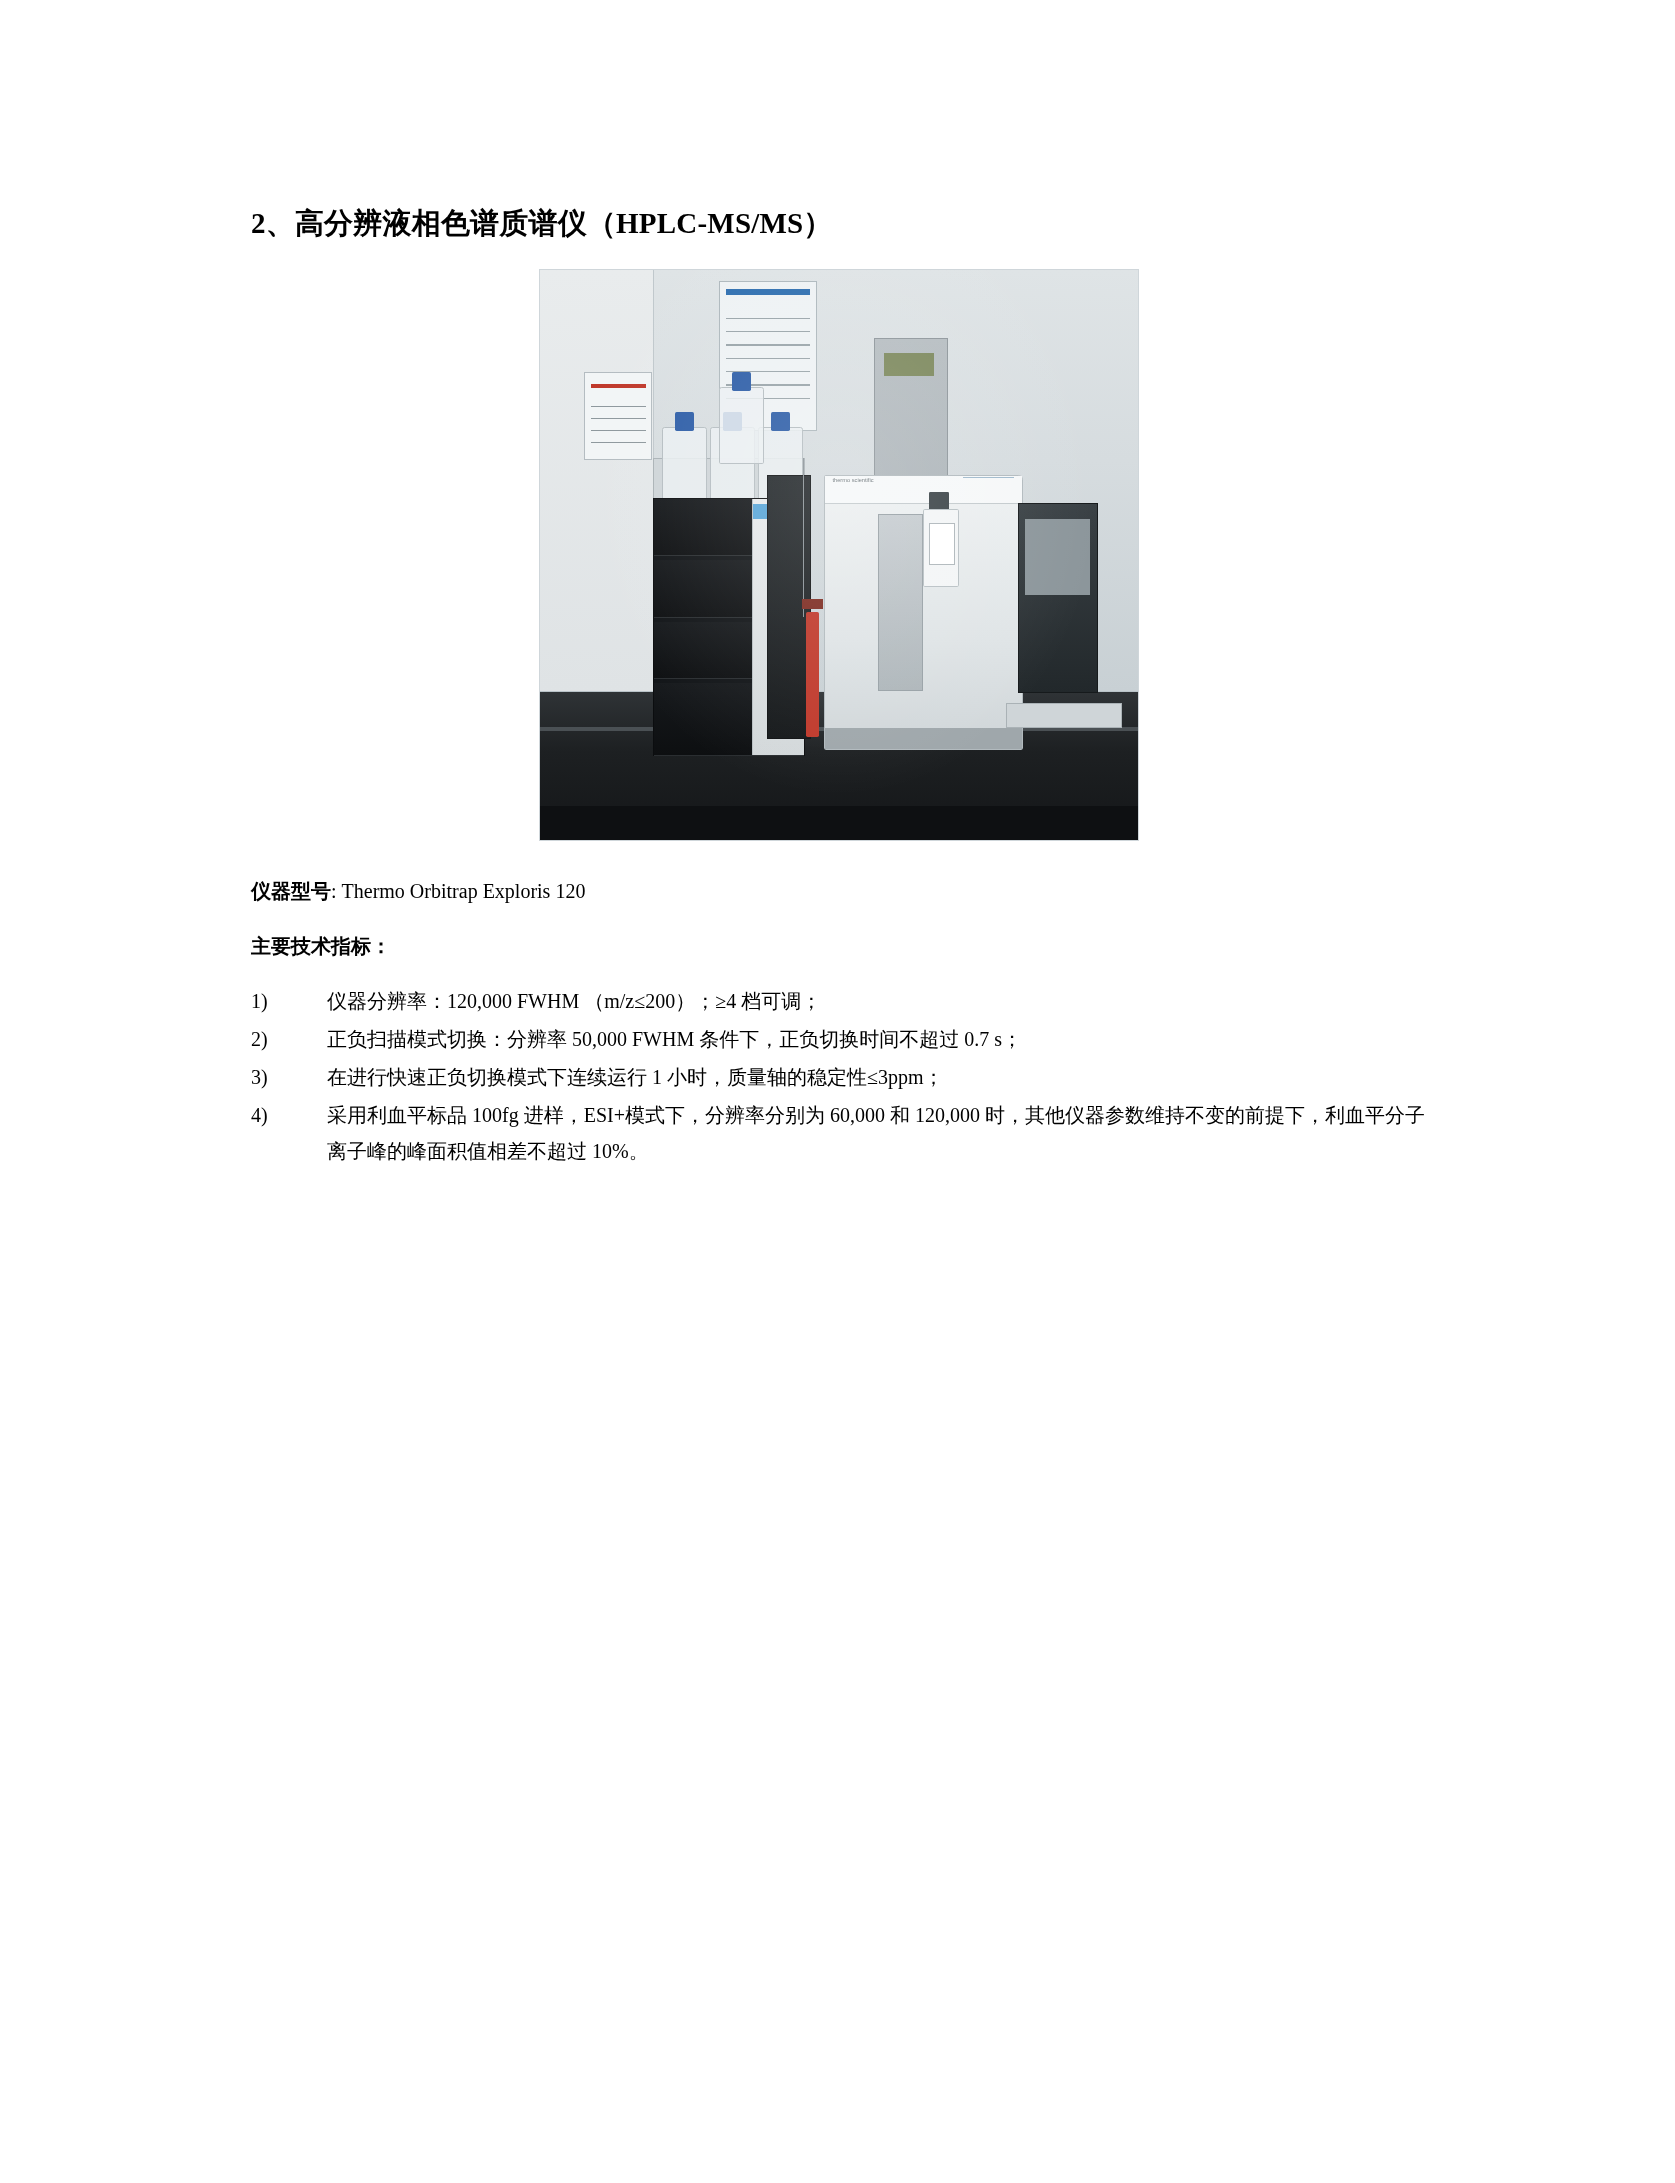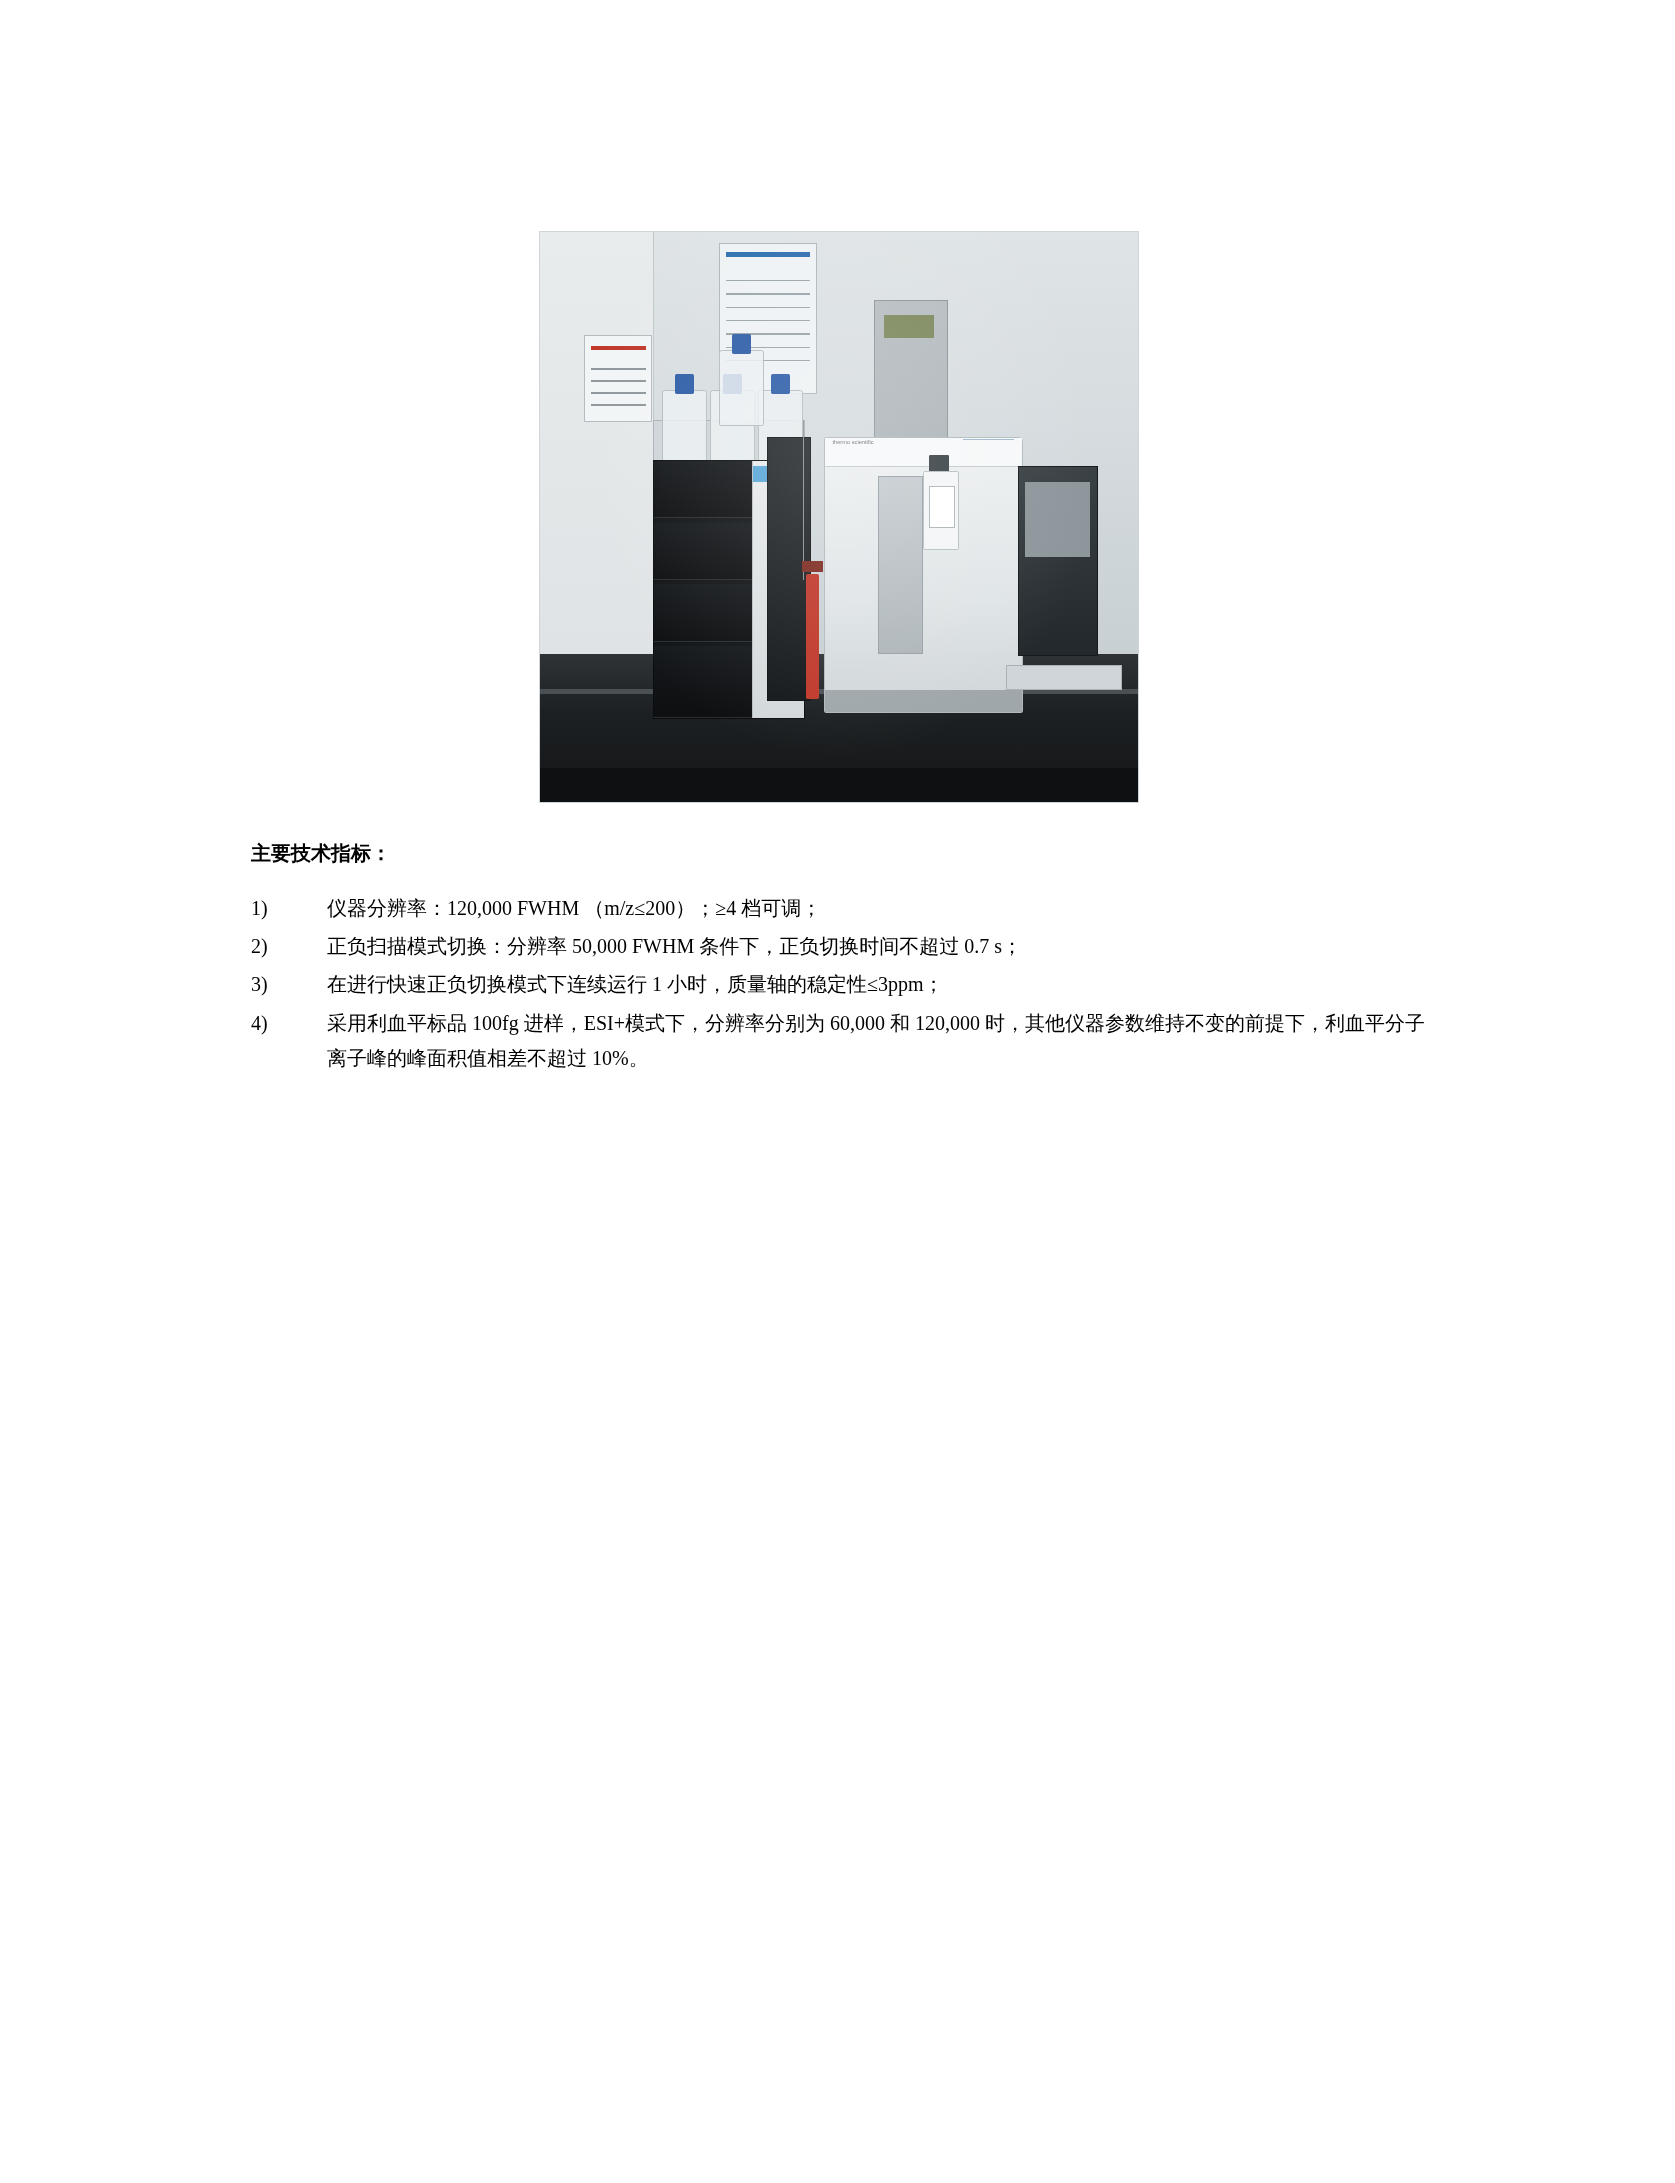--- a/index.html
+++ b/index.html
@@ -251,20 +251,21 @@
     margin: 15.7px 0 0 0;
     text-align: justify;
   }
 </style>
 </head>
 <body>
 
 <div class="page">
   <div class="content">
 
+    <h1 class="doc-title">2、高分辨液相色谱质谱仪（HPLC-MS/MS）</h1>
 
     <div class="figure-wrap">
       <div class="photo">
         <div class="ph-wall"></div>
         <div class="ph-wall-left"></div>
         <div class="ph-wall-seam"></div>
 
         <div class="ph-poster">
           <div class="ph-poster-title"></div>
           <div class="pbar" style="top:24%"></div>
@@ -337,20 +338,23 @@
 
         <div class="ph-pc">
           <div class="scr2"></div>
         </div>
         <div class="ph-kb"></div>
 
         <div class="ph-glow"></div>
       </div>
     </div>
 
+    <p class="para">
+      <span class="label-bold">仪器型号</span><span>: </span><span>Thermo Orbitrap Exploris 120</span>
+    </p>
 
     <p class="para label-bold">主要技术指标：</p>
 
     <ol class="list">
       <li>
         <span class="num">1)</span>
         <span class="txt">仪器分辨率：120,000 FWHM  （m/z≤200）；≥4 档可调；</span>
       </li>
       <li>
         <span class="num">2)</span>

